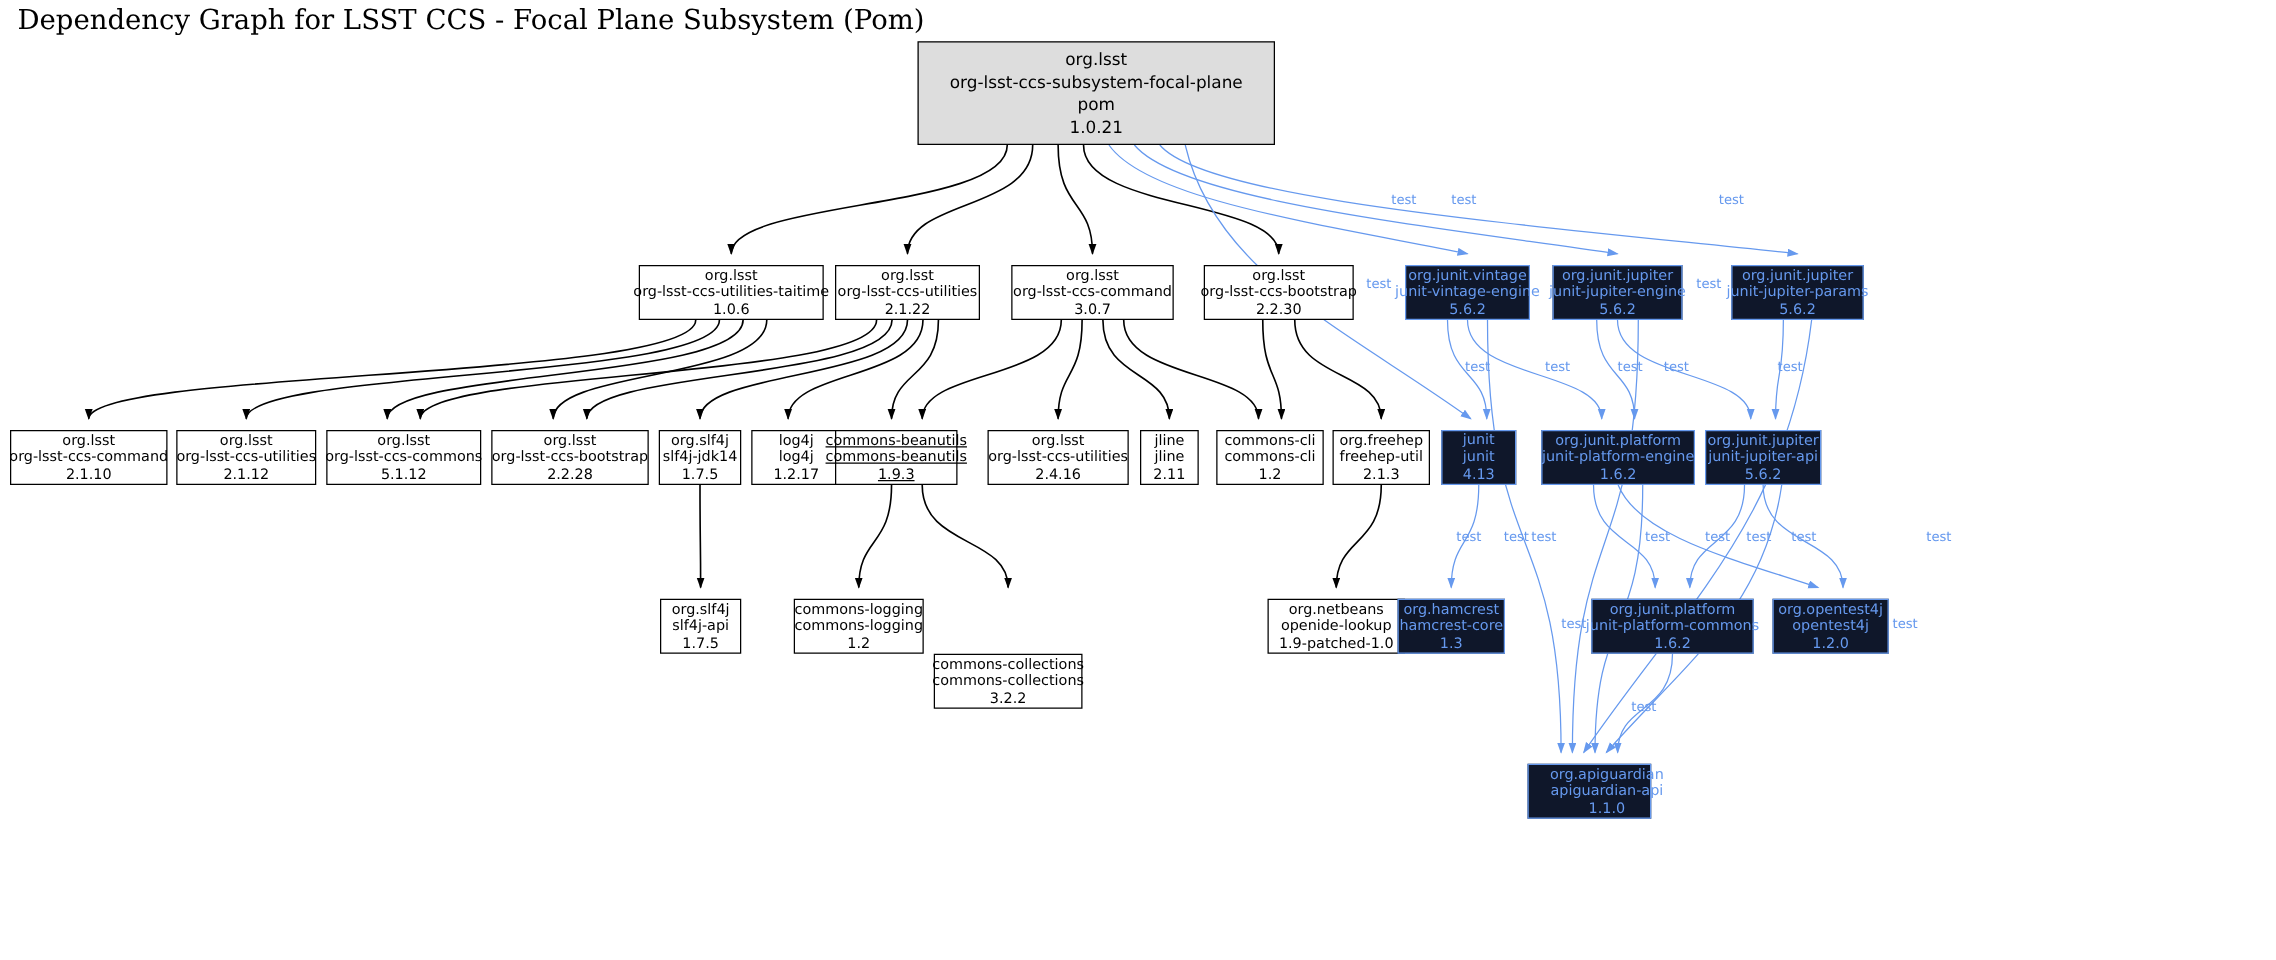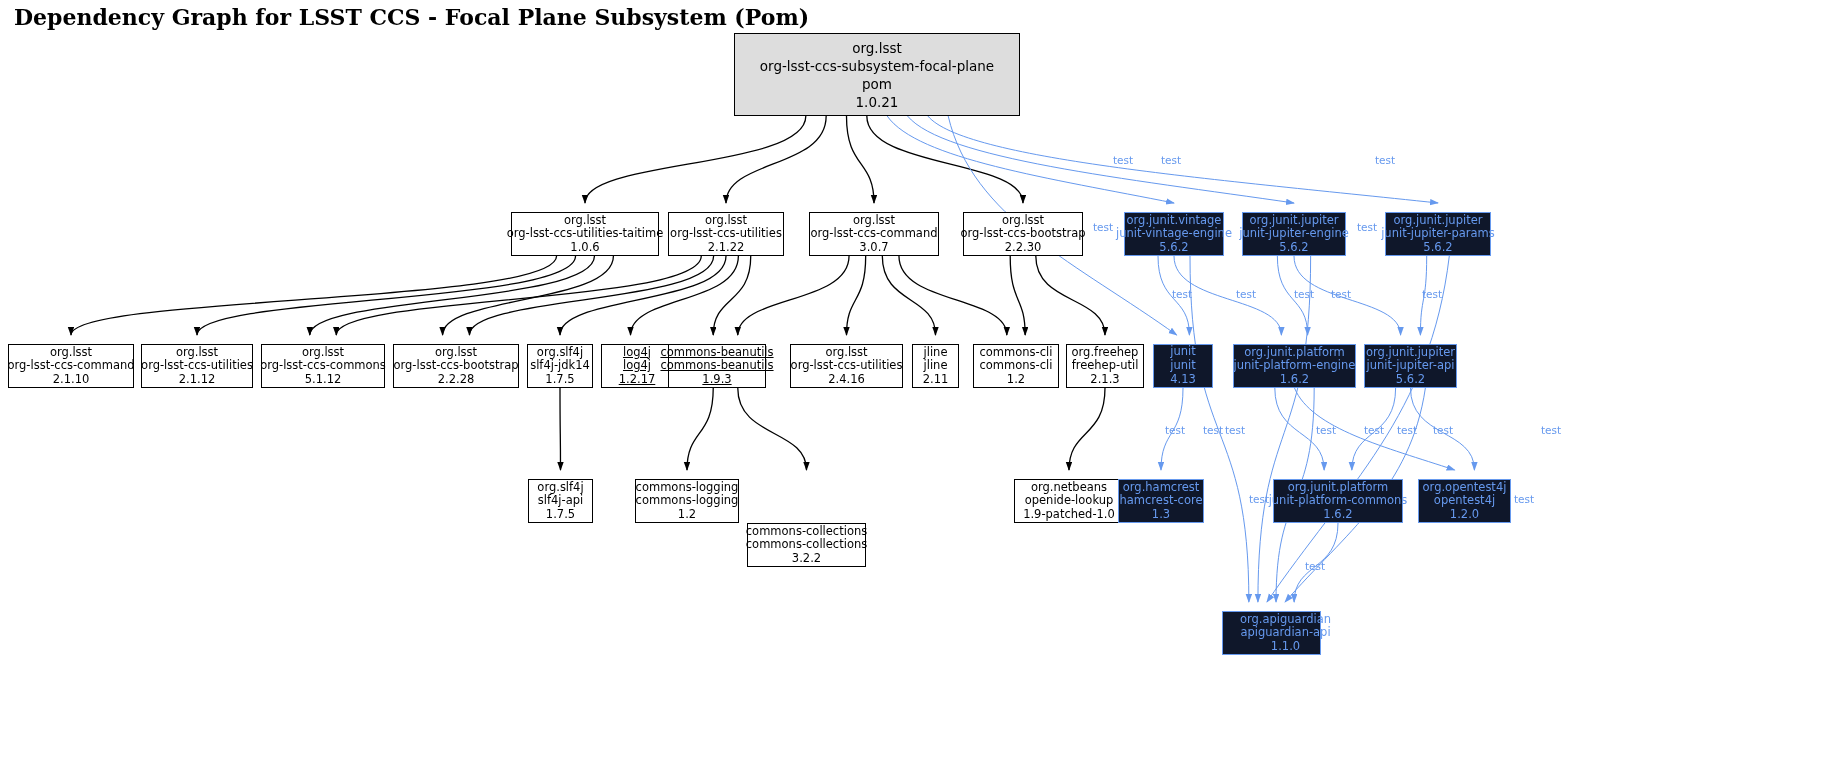--- a/index.html
+++ b/index.html
@@ -4,21 +4,21 @@
 <style>
   html,body{margin:0;padding:0;}
   body{
     width:1821px;height:768px;background:#ffffff;
     font-family:"DejaVu Sans", sans-serif;
     overflow:hidden;position:relative;
   }
   #title{
     position:absolute;left:14px;top:4px;
     font-family:"DejaVu Serif", serif;
-    font-size:22px;color:#000;white-space:nowrap;font-weight:bold;
+    font-size:22px;color:#000;white-space:nowrap;
   }
   #graph{position:absolute;left:0;top:0;width:1821px;height:768px;}
   svg#edges{position:absolute;left:0;top:0;width:1821px;height:768px;pointer-events:none;}
   .node{
     position:absolute;box-sizing:border-box;
     border:1.6px solid #000;background:#ffffff;
     display:flex;flex-direction:column;align-items:center;justify-content:center;
     font-size:11.5px;line-height:13.6px;color:#000;
     text-align:center;white-space:nowrap;
   }
@@ -151,21 +151,21 @@
       <div class="node" style="left: 393px; top: 344px; width: 126px; height: 44px;">
         <span class="ln">org.lsst</span>
         <span class="ln">org-lsst-ccs-bootstrap</span>
         <span class="ln">2.2.28</span>
       </div>
       <div class="node" style="left: 527px; top: 344px; width: 66px; height: 44px;">
         <span class="ln">org.slf4j</span>
         <span class="ln">slf4j-jdk14</span>
         <span class="ln">1.7.5</span>
       </div>
-      <div class="node" style="left: 601px; top: 344px; width: 72px; height: 44px; text-decoration: underline;">
+      <div class="node" style="left: 601px; top: 344px; width: 72px; height: 44px;">
         <span class="ln">log4j</span>
         <span class="ln">log4j</span>
         <span class="ln">1.2.17</span>
       </div>
       <div class="node" style="left: 668px; top: 344px; width: 98px; height: 44px; text-decoration: underline;">
         <span class="ln">commons-beanutils</span>
         <span class="ln">commons-beanutils</span>
         <span class="ln">1.9.3</span>
       </div>
       <div class="node" style="left: 790px; top: 344px; width: 113px; height: 44px;">

